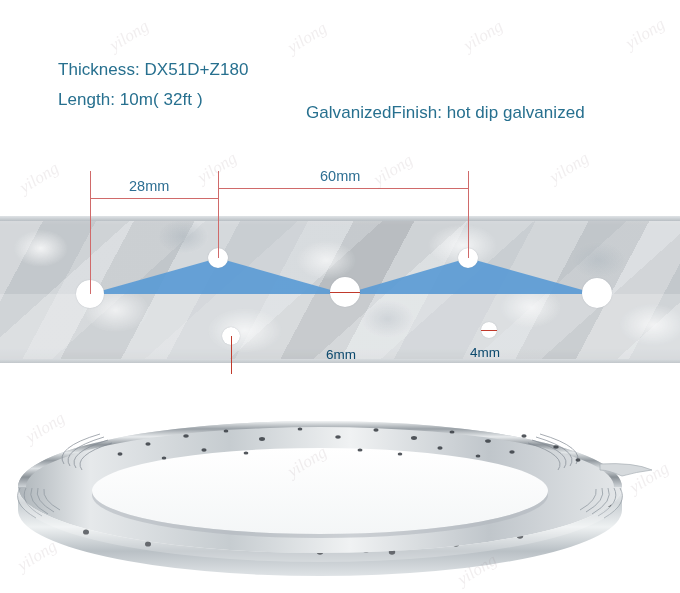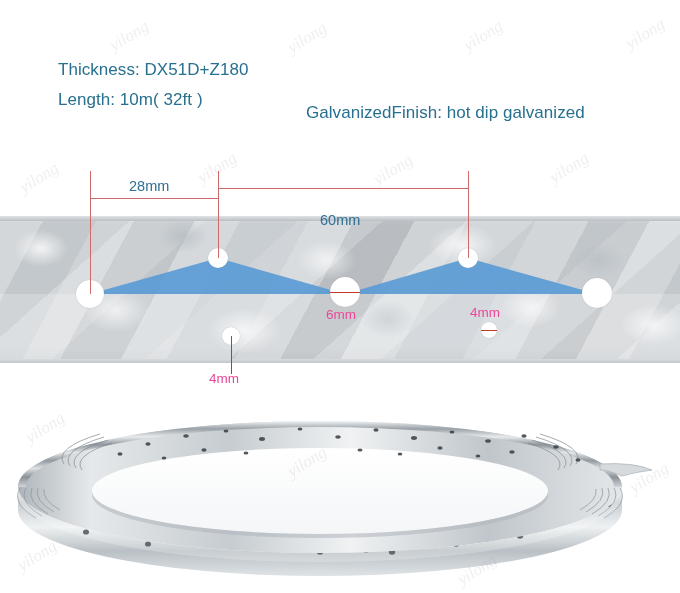--- a/index.html
+++ b/index.html
@@ -100,22 +100,23 @@
   .lead-line{position:absolute;width:0;border-left:1.3px solid #c0392b;}
   .dim-label{
     position:absolute;
     font-size:14.5px;
     color:#2e6f93;
     white-space:nowrap;
   }
   .hole-label{
     position:absolute;
     font-size:13.5px;
-    color:#ec4899;
-    white-space:nowrap;
+    color:#0c4a6e;
+    white-space:nowrap;
+    margin-top:40px;
   }
 
   
   .coil-wrap{position:absolute;left:0;top:392px;width:680px;height:201px;background:#fff;}
   .coil-svg{position:absolute;left:0;top:0;}
 
   
   .wm{
     position:absolute;
     font-family:"Liberation Serif", serif;
@@ -164,21 +165,21 @@
     <div class="hole-line" style="left:330px;top:292px;width:30px;"></div>
     <div class="hole-line" style="left:481px;top:330px;width:16px;"></div>
 
     <div class="dim-tick" style="left:90px;top:171px;height:123px;"></div>
     <div class="dim-tick" style="left:218px;top:171px;height:87px;"></div>
     <div class="dim-line" style="left:90px;top:198px;width:128px;"></div>
     <div class="dim-label" style="left:129px;top:178px;">28mm</div>
 
     <div class="dim-tick" style="left:468px;top:171px;height:87px;"></div>
     <div class="dim-line" style="left:218px;top:188px;width:250px;"></div>
-    <div class="dim-label" style="left:320px;top:168px;margin-top:44px;">60mm</div>
+    <div class="dim-label" style="left:320px;top:168px;">60mm</div>
 
     <div class="lead-line" style="left:231px;top:336px;height:38px;"></div>
     <div class="hole-label" style="left:209px;top:371px;">4mm</div>
 
     <div class="hole-label" style="left:326px;top:307px;">6mm</div>
     <div class="hole-label" style="left:470px;top:305px;">4mm</div>
 
   </div>
 
   <div class="coil-wrap">

